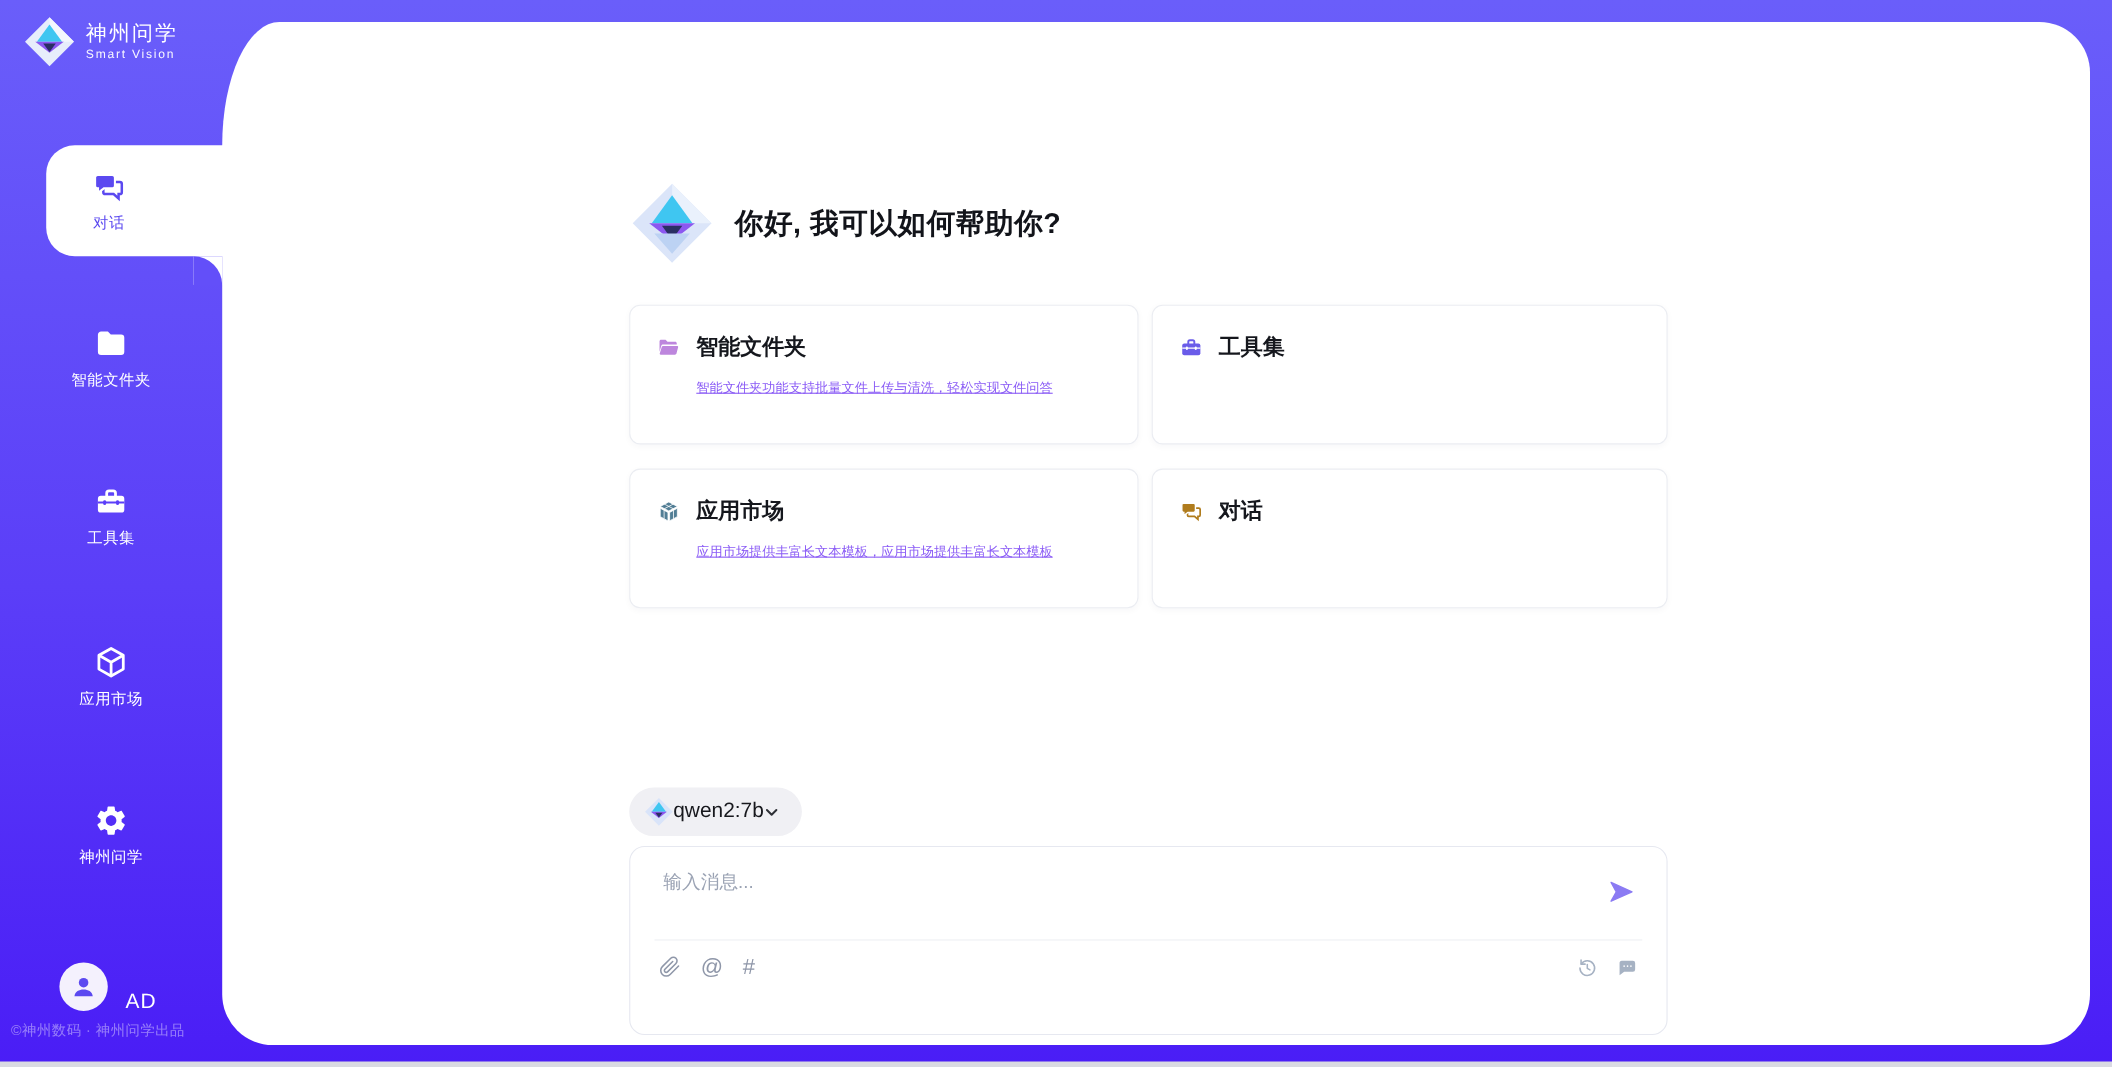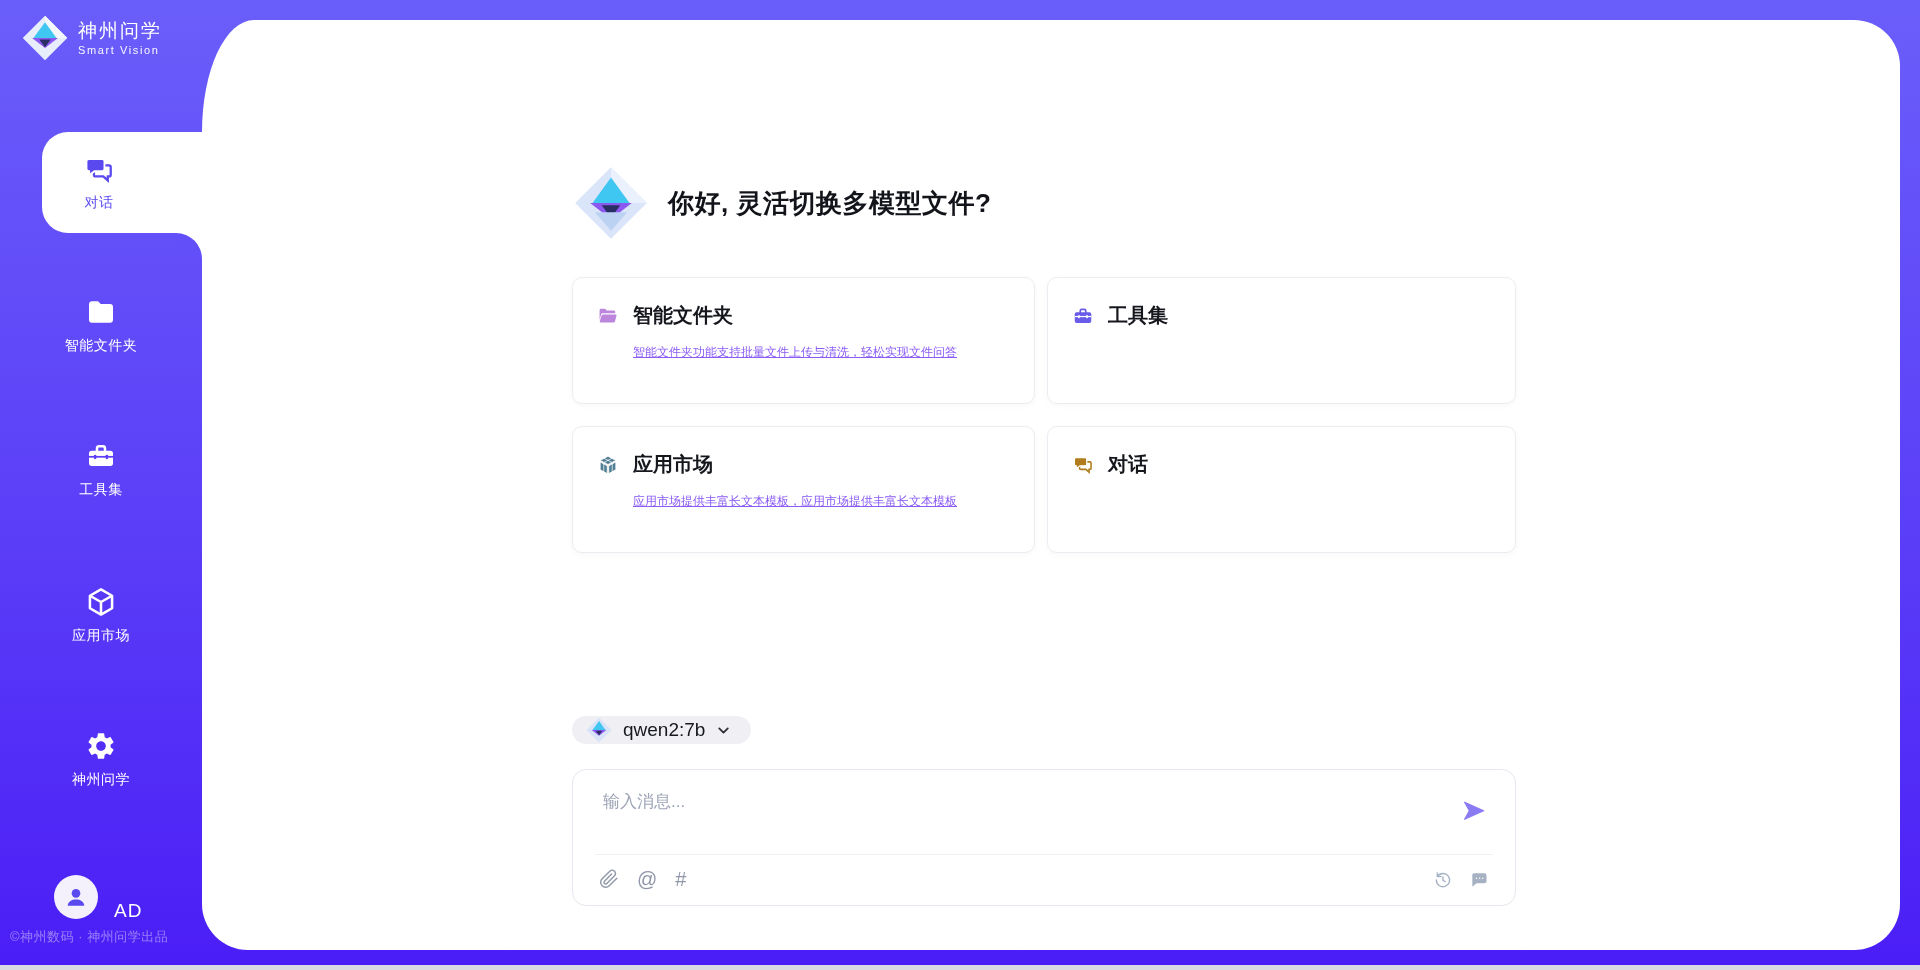--- a/index.html
+++ b/index.html
@@ -46,26 +46,26 @@
   .cards{position:absolute;left:370px;top:257px;width:944px;display:grid;
          grid-template-columns:463px 469px;column-gap:12px;row-gap:22px;}
   .card{box-sizing:border-box;background:#fff;border:1px solid #ebedf2;border-radius:10px;
         padding:24px 24px 20px;min-height:127px;cursor:pointer;box-shadow:0 2px 6px rgba(25,28,50,.03);}
   .card-head{display:flex;align-items:center;gap:14px;}
   .card-icon{width:22px;height:22px;display:block;}
   .card-title{font-size:20px;font-weight:bold;color:#15171d;}
   .card-desc{margin:10px 0 0 36px;font-size:12px;line-height:26px;color:#8b5cf6;max-width:362px;text-decoration:underline;}
 
   
-  .model-pill{position:absolute;left:370px;top:696px;height:28px;border-radius:22px;background:#f0f0f4;
-              display:inline-flex;align-items:center;gap:11px;padding:0 20px 0 14px;cursor:pointer;justify-content:flex-end;}
+  .model-pill{position:absolute;left:370px;top:696px;height:44px;border-radius:22px;background:#f0f0f4;
+              display:inline-flex;align-items:center;padding:0 20px 0 14px;cursor:pointer;justify-content:flex-end;}
   .model-label{font-size:19px;color:#17181d;}
 
   
-  .composer{position:absolute;left:370px;top:749px;width:944px;height:137px;box-sizing:border-box;
+  .composer{position:absolute;left:370px;top:749px;width:944px;height:172px;box-sizing:border-box;
             background:#fff;border:1px solid #e6e8f0;border-radius:14px;}
   .composer-input{position:absolute;left:28px;top:18px;width:800px;height:56px;border:none;outline:none;
                   resize:none;font-family:"Liberation Sans","DejaVu Sans",sans-serif;font-size:17px;
                   color:#2c2f36;background:transparent;}
   .composer-input::placeholder{color:#9ba3b4;}
   .send-btn{position:absolute;right:26px;top:26px;width:30px;height:30px;cursor:pointer;color:#8b7bf3;
             background:none;border:none;padding:0;}
   .composer-divider{position:absolute;left:22px;right:22px;top:84px;height:1px;background:#eef0f4;}
   .composer-tools{position:absolute;left:26px;top:98px;display:flex;align-items:center;gap:18px;color:#8f97a9;}
   .tool{display:flex;align-items:center;cursor:pointer;font-size:20px;line-height:22px;background:none;border:none;
@@ -154,21 +154,21 @@
 
     <div class="greeting">
       <svg width="74" height="74" viewBox="0 0 64 64">
         <polygon points="32,1 63,32 32,63 1,32" fill="#dbe5f9"></polygon>
         <polygon points="32,1 63,32 32,32" fill="#eaf1fc"></polygon>
         <polygon points="32,10 48,32 16,32" fill="#3fc6f1"></polygon>
         <polygon points="14,32 50,32 32,46" fill="#8c58f0"></polygon>
         <polygon points="24,34 40,34 32,45" fill="#2a2f63"></polygon>
         <polygon points="18,40 46,40 32,56" fill="#bcd2f3"></polygon>
       </svg>
-      <h1 class="greeting-title">你好, 灵活切换多模型文件?</h1>
+      <h1 class="greeting-title">你好, 我可以如何帮助你?</h1>
     </div>
 
     <div class="cards">
 
       <div class="card">
         <div class="card-head">
           <svg class="card-icon" viewBox="0 0 24 24" style="color:#bd86dd">
             <path fill="currentColor" d="M2.8 5.8c0-.9.7-1.6 1.6-1.6h4.4l1.9 1.9h7.6c.9 0 1.6.7 1.6 1.6v1.2H6.2c-.7 0-1.4.5-1.6 1.2l-1.8 5.9V5.8z"></path>
             <path fill="currentColor" d="M6.6 10.3h13.8c.6 0 1 .6.9 1.2l-1.7 6.4c-.2.7-.8 1.1-1.5 1.1H3.9c-.6 0-1-.6-.9-1.2l2-6.4c.2-.7.8-1.1 1.6-1.1z"></path>
           </svg>

